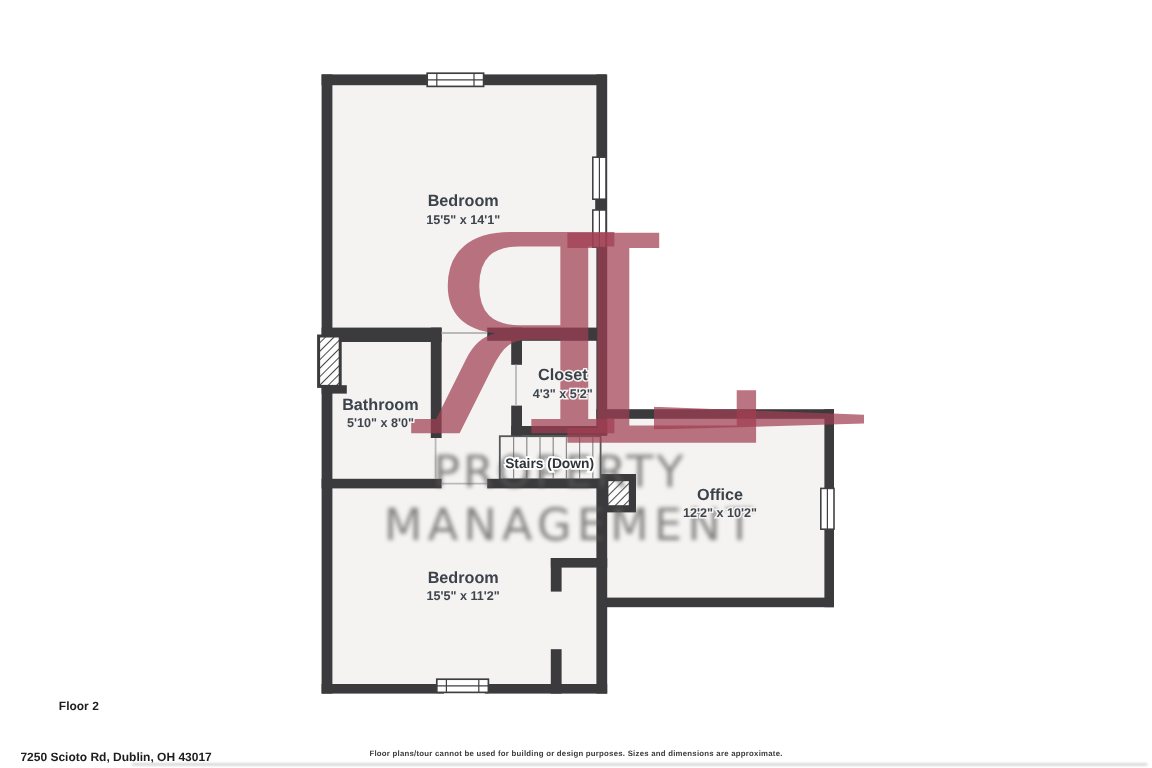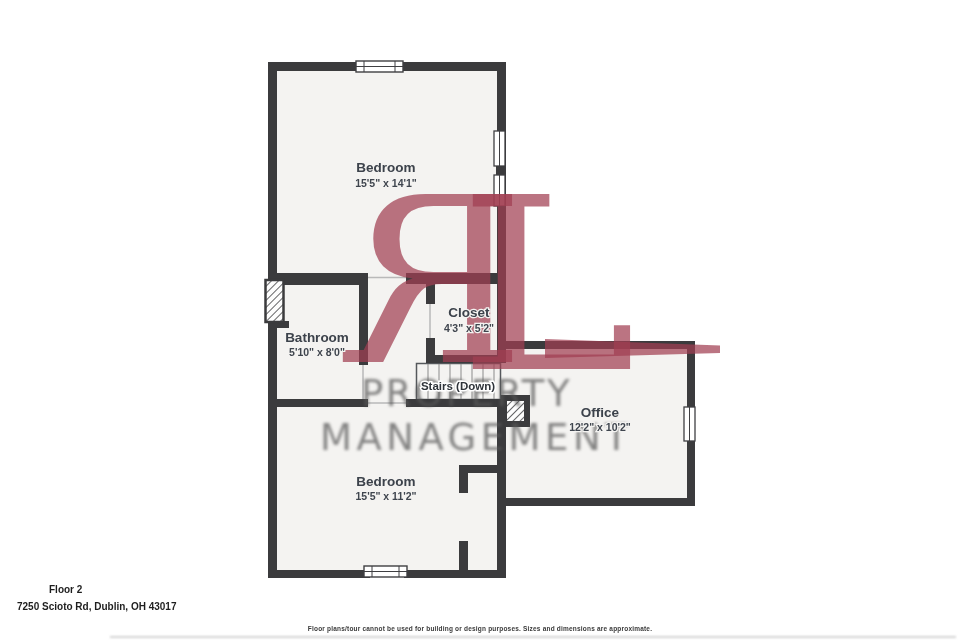--- a/index.html
+++ b/index.html
@@ -22,21 +22,21 @@
     background:rgba(161,62,82,0.72);
     clip-path:polygon(0 5%,100% 38%,100% 75%,0 100%);pointer-events:none;
   }
   .wm-word{
     position:absolute;color:rgba(88,88,88,0.72);line-height:1;
     font-family:"DejaVu Sans","Liberation Sans",sans-serif;
     filter:blur(1.8px);pointer-events:none;white-space:nowrap;
   }
   .wm-word1{left:361px;top:375px;font-size:37px;letter-spacing:2.5px;}
   .wm-word2{left:320px;top:419px;font-size:37px;letter-spacing:4.5px;}
-  .footer-address{position:absolute;left:17px;top:601px;font:700 10px "Liberation Sans",sans-serif;color:#1e1e1e;}
+  .footer-address{position:absolute;left:17px;top:626px;font:700 10px "Liberation Sans",sans-serif;color:#1e1e1e;}
   .footer-floor{position:absolute;left:17px;top:584px;font:700 10px "Liberation Sans",sans-serif;color:#1e1e1e;padding-left:32px;}
   .footer-disclaimer{position:absolute;left:0;right:0;top:625px;text-align:center;font:600 6.5px "Liberation Sans",sans-serif;color:#3a3a3a;letter-spacing:.2px;}
   .footer-rule{position:absolute;left:110px;right:4px;top:636px;height:2px;background:#c9c9c9;filter:blur(1px);opacity:.8;}
 </style>
 </head>
 <body>
 
 <div id="screen">
 
   <svg width="960" height="640" viewBox="0 0 960 640">

